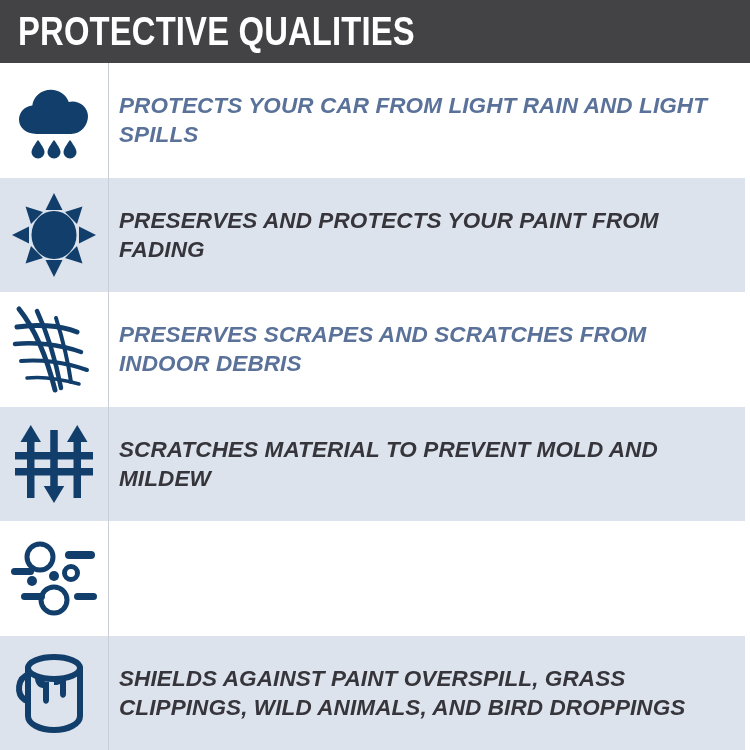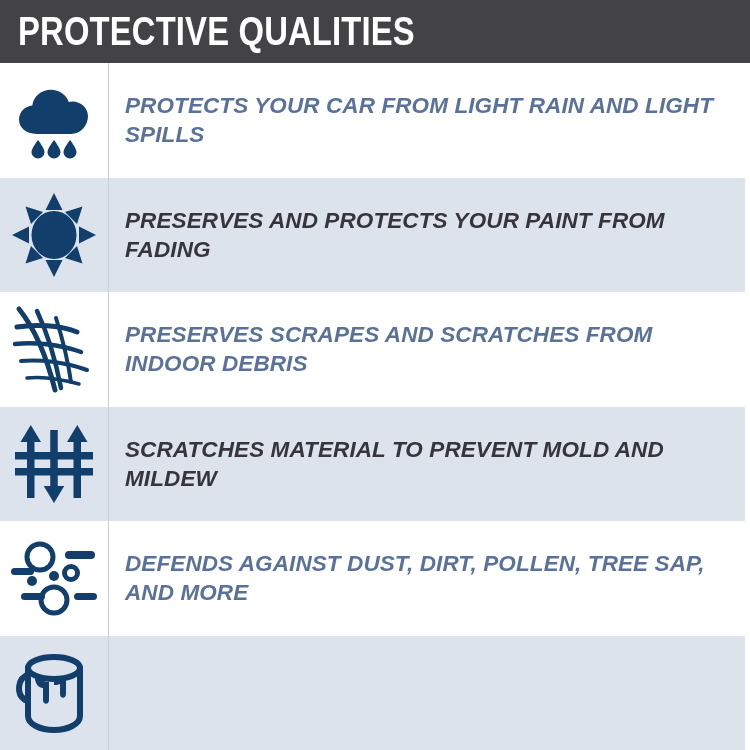--- a/index.html
+++ b/index.html
@@ -81,21 +81,21 @@
     left: 108px;
     top: 0;
     bottom: 0;
     width: 1px;
     background: #c9ced8;
     z-index: 3;
   }
 
   .text-cell {
     flex: 1;
-    padding-left: 17px;
+    padding-left: 11px;
     padding-right: 18px;
     box-sizing: border-box;
     z-index: 2;
   }
   .row-text {
     font-family: "Liberation Sans", sans-serif;
     font-weight: bold;
     font-style: italic;
     font-size: 22.5px;
     line-height: 1.30;
@@ -213,40 +213,40 @@
           <g fill="#123e6b">
             <circle cx="46" cy="38" r="5"></circle>
             <circle cx="24" cy="43" r="5"></circle>
             <rect x="3" y="30" width="23" height="7" rx="3.5"></rect>
             <rect x="57" y="13" width="30" height="8" rx="4"></rect>
             <rect x="13" y="55" width="24" height="7" rx="3.5"></rect>
             <rect x="66" y="55" width="23" height="7" rx="3.5"></rect>
           </g>
         </svg>
       </div>
-      <div class="text-cell">
-        <p class="row-text">DEFENDS AGAINST DUST, DIRT, POLLEN, TREE SAP, AND MORE</p>
-      </div>
     </div>
 
     <div class="row shaded">
       <div class="icon-cell">
         <svg width="86" height="90" viewBox="0 0 86 90" aria-hidden="true">
           <g fill="none" stroke="#123e6b" stroke-width="6" stroke-linejoin="round" stroke-linecap="round">
 
             <path d="M18 26 C6 30 5 46 14 52"></path>
 
             <path d="M17 20 L17 68 C17 76 29 82 43 82 C57 82 69 76 69 68 L69 20"></path>
 
             <ellipse cx="43" cy="20" rx="26" ry="11"></ellipse>
           </g>
 
           <path d="M24 24 C28 31 33 34 38 34 L38 52 C38 57 32 57 32 52 L32 40 C28 40 24 36 24 30 Z
                    M43 31 C47 31 52 30 55 28 L55 46 C55 51 49 51 49 46 L49 36 C47 37 45 37 43 37 Z" fill="#123e6b"></path>
         </svg>
       </div>
+      <div class="text-cell">
+        <p class="row-text">SHIELDS AGAINST PAINT OVERSPILL, GRASS CLIPPINGS, WILD ANIMALS, AND BIRD DROPPINGS</p>
+      </div>
     </div>
 
     <div class="divider"></div>
   </div>
 
   <div class="bottom-strip"></div>
 </div>
 
 </body></html>

